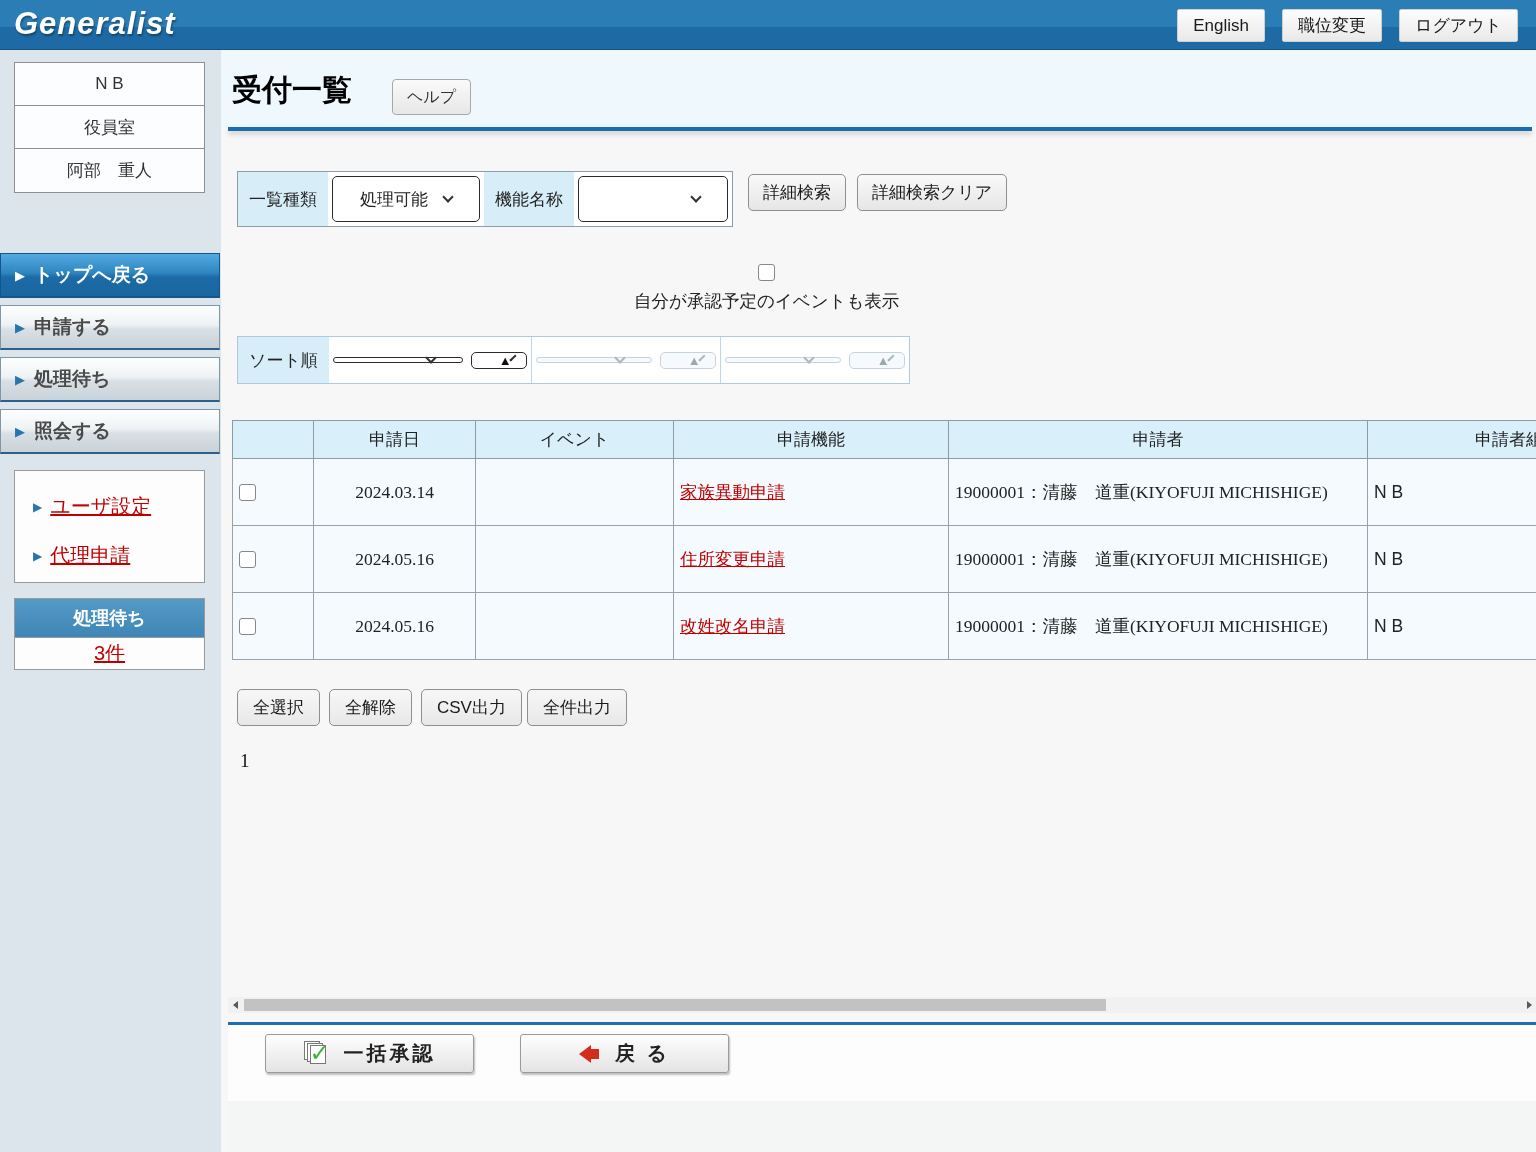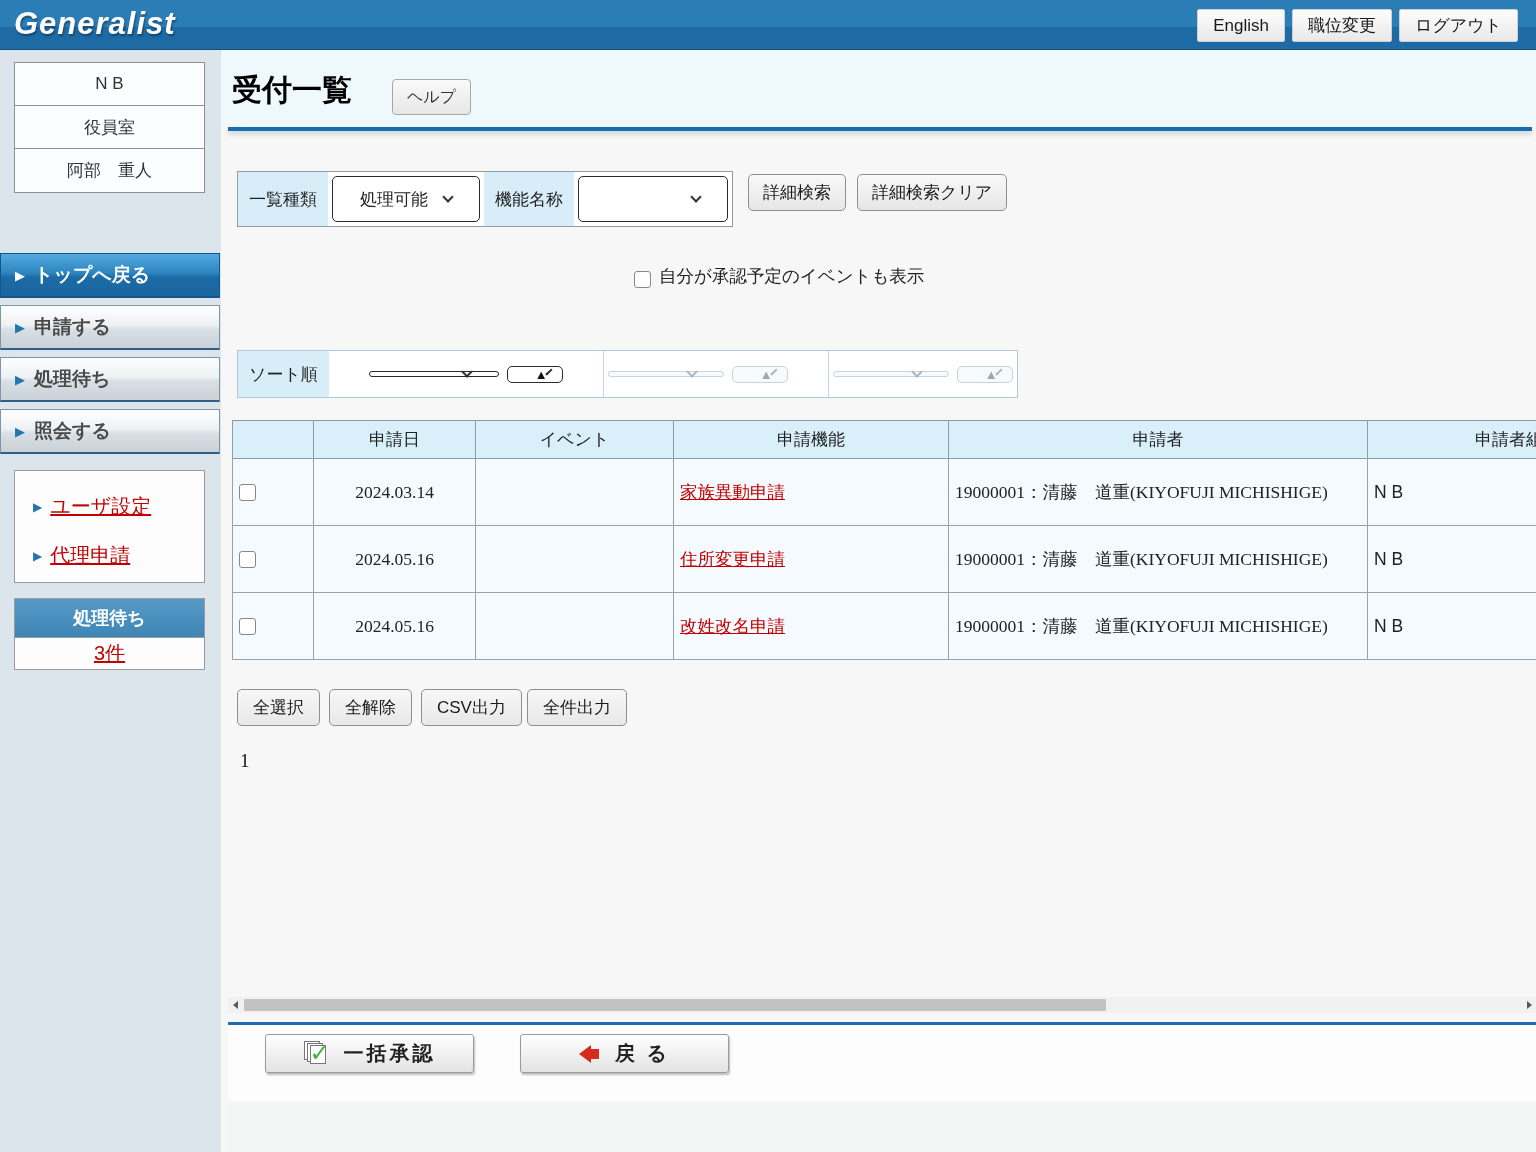--- a/index.html
+++ b/index.html
@@ -5,21 +5,21 @@
   * { margin:0; padding:0; box-sizing:border-box; }
   html,body { width:1536px; height:1152px; overflow:hidden; background:#f7f7f7;
               font-family:"Liberation Sans","DejaVu Sans",sans-serif; }
 
   
   .topbar { position:absolute; left:0; top:0; width:1536px; height:50px;
             background:linear-gradient(#2a7db5 0%, #2a7db5 55%, #1d6aa4 56%, #1d6aa4 100%);
             border-bottom:1px solid #15507e; }
   .logo { position:absolute; left:14px; top:6px; color:#fff; font-size:31px; font-weight:bold;
           font-style:italic; letter-spacing:1px; text-shadow:1px 2px 2px rgba(0,0,0,.35); }
-  .topbar-buttons { position:absolute; right:18px; top:9px; display:flex; gap:7px; }
+  .topbar-buttons { position:absolute; right:18px; top:9px; display:flex; gap:17px; }
   .tbtn { height:33px; padding:0 15px; font-size:17px; color:#1a1a1a;
           background:linear-gradient(#fdfdfd,#e9e9e9); border:1px solid #cfcfcf;
           border-radius:2px; display:flex; align-items:center; cursor:pointer; }
 
   
   .sidebar { position:absolute; left:0; top:50px; width:221px; height:1102px; background:#dde5ec; }
   .user-table { position:absolute; left:14px; top:12px; width:191px;
                 border:1px solid #8f8f8f; background:#fcfdfe; }
   .user-table .cell { height:43px; display:flex; align-items:center; justify-content:center;
                       font-size:17px; color:#333; border-bottom:1px solid #8f8f8f; }
@@ -66,31 +66,31 @@
          font-size:17px; color:#222; cursor:pointer; }
   .sel .chev { width:8px; height:8px; border-right:2px solid #333; border-bottom:2px solid #333;
                transform:rotate(45deg); margin-top:-4px; }
   .sel.disabled { border:1px solid #c5d4dc; background:#f6fafc; cursor:default; }
   .sel.disabled .chev { border-color:#aab8c0; }
   .tri { font-size:13px; color:#111; }
   .sel.disabled .tri { color:#9aa8b0; }
 
   .group1 { left:16px; top:121px; height:56px; border:1px solid #8d9ca7; }
   .group2 { left:16px; top:202px; height:46px; border:1px solid #a9c7d9; }
-  .group3 { left:16px; top:300px; height:48px; border:1px solid #aecbdd;gap:36px; }
+  .group3 { left:16px; top:286px; height:48px; border:1px solid #aecbdd; }
   .sortsec { display:flex; align-items:center; border-left:1px solid #bcd6e4; }
   .sortsec.first { border-left:none; }
 
   .gbtn { position:absolute; height:37px; padding:0 14px; font-size:17px; color:#1a1a1a;
           background:linear-gradient(#f9f9f9,#e6e6e6); border:1px solid #8f8f8f; border-radius:5px;
           display:flex; align-items:center; justify-content:center; cursor:pointer; }
   .btn-search { left:527px; top:124px; }
   .btn-clear  { left:636px; top:124px; }
 
-  .checkrow { position:absolute; left:413px; top:214px; display:flex; align-items:flex-end; gap:8px; }
+  .checkrow { position:absolute; left:413px; top:214px; display:flex; align-items:center; gap:8px;flex-direction:column; }
   .checkbox { width:17px; height:17px; background:#fff; border:1px solid #878787; border-radius:3px; cursor:pointer; }
   .checklabel { font-size:17.5px; color:#222; }
 
   
   .tablewrap { position:absolute; left:11px; top:370px; width:1304px; overflow:hidden; }
   table.grid { border-collapse:collapse; table-layout:fixed; width:1435px; }
   table.grid th { background:#d9effa; height:38px; font-size:17px; font-weight:normal; color:#222;
                   border:1px solid #8e9aa5; text-align:center; }
   table.grid td { background:#f4fafd; height:67px; border:1px solid #97a2ac; font-size:17.5px; color:#222;
                   padding:2px 6px; vertical-align:middle; }

